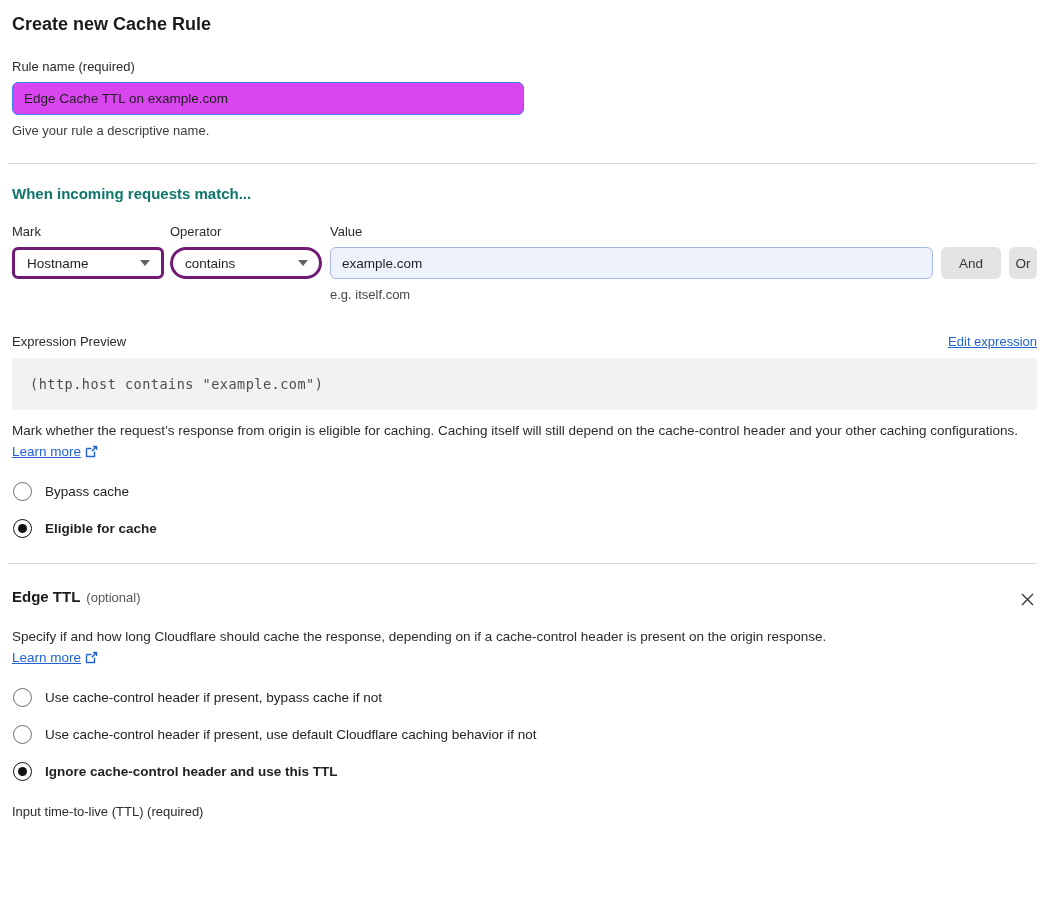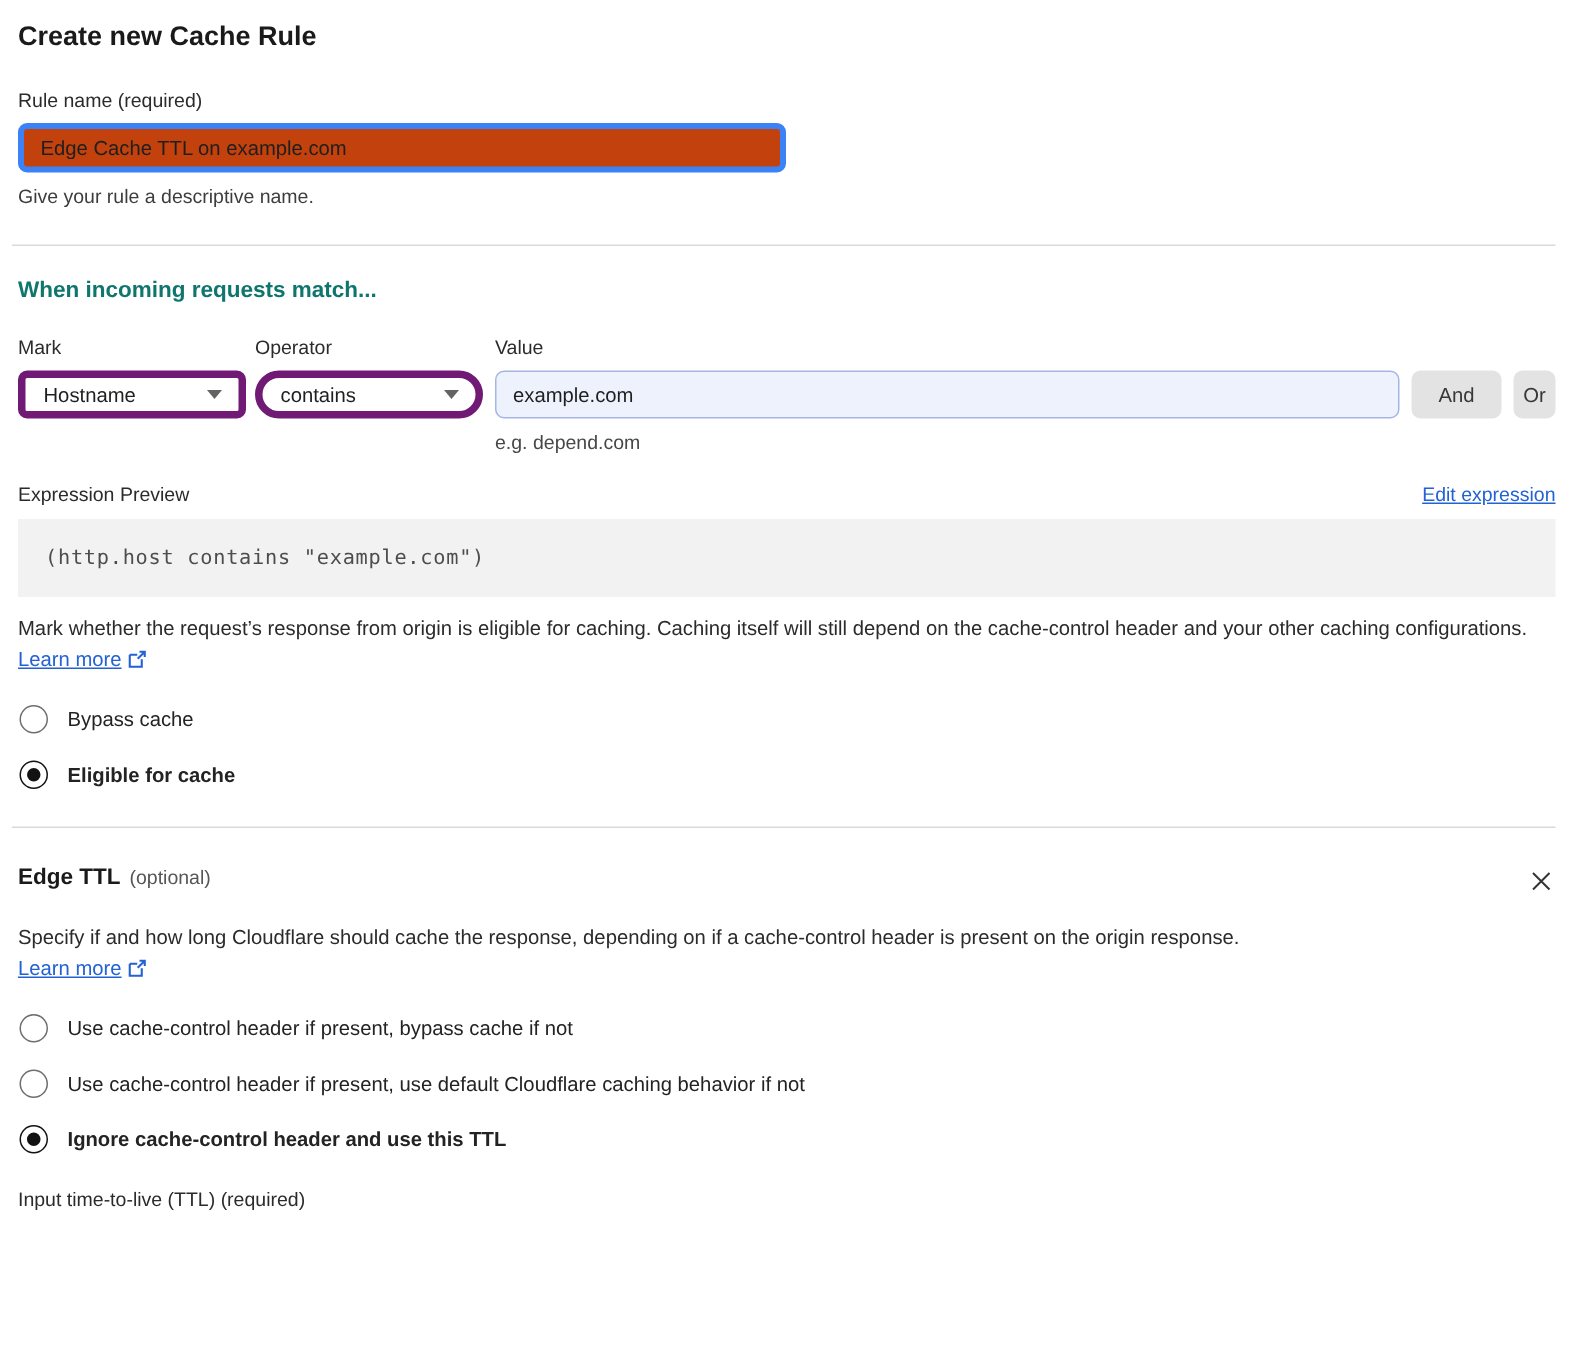--- a/index.html
+++ b/index.html
@@ -10,57 +10,57 @@
     color:#1f1f1f;
   }
   .container { padding:12px 21px 0 12px; }
 
   .page-title { font-size:18px; font-weight:700; margin:2px 0 0; color:#1a1a1a; }
 
   .field-label { font-size:13px; color:#2b2b2b; margin-top:24px; }
 
   .text-input {
     display:block; width:512px; height:33px; margin-top:8px;
-    border:4px solid #3b82f6; border-radius:6px; padding:0 11px;
+    border:1px solid #3b82f6; border-radius:6px; padding:0 11px;
     font-size:13.5px; font-family:"Liberation Sans",sans-serif; color:#1f1f1f;
-    outline:none; background:#c2410c;
+    outline:none; background:#d946ef;
   }
   .help-text { font-size:13px; color:#3d3d3d; margin-top:8px; }
 
   .divider { border:none; border-top:1px solid #d9d9d9; margin:25px 0 0 -4px; }
 
   .section-heading { font-size:15px; font-weight:700; margin:21px 0 0; color:#0f766e; }
 
   .match-labels { display:flex; font-size:13px; color:#2b2b2b; margin-top:22px; }
   .match-labels .col-field { width:158px; }
   .match-labels .col-operator { width:160px; }
 
   .match-row { display:flex; margin-top:8px; align-items:center; }
   .select-box {
-    height:32px; border:5px solid #701a75; border-radius:6px; background:#fff;
+    height:32px; border:3px solid #701a75; border-radius:6px; background:#fff;
     display:flex; align-items:center; justify-content:space-between;
     padding:0 11px 0 12px; font-size:13.5px; cursor:pointer;
   }
   .select-field { width:152px; margin-right:6px; }
   .select-operator { width:152px; margin-right:8px;border-radius:16px; }
   .caret { width:0; height:0; border-left:5px solid transparent; border-right:5px solid transparent; border-top:6px solid #636363; }
 
   .value-input {
     flex:1; height:32px; background:#edf2fc; border:1px solid #a5b6e4;
     border-radius:6px; padding:0 11px; font-size:13.5px;
     font-family:"Liberation Sans",sans-serif; color:#1f1f1f; outline:none;
   }
   .btn { background:#e3e3e3; border:none; border-radius:6px; height:32px;
     font-size:13.5px; color:#383838; font-family:"Liberation Sans",sans-serif; cursor:pointer; }
   .btn-and { width:60px; margin-left:8px; }
   .btn-or { width:28px; margin-left:8px; }
 
   .eg-help { font-size:13px; color:#474747; margin:8px 0 0 318px; }
 
-  .expr-row { display:flex; justify-content:space-between; align-items:baseline; margin-top:20px; font-size:13px; color:#2b2b2b; }
+  .expr-row { display:flex; justify-content:space-between; align-items:baseline; margin-top:32px; font-size:13px; color:#2b2b2b; }
   .link { color:#2262d3; text-decoration:underline; cursor:pointer; font-size:13px; }
 
   .code-block {
     background:#f2f2f2; margin-top:9px; padding:18px 18px;
     font-family:"DejaVu Sans Mono","Liberation Mono",monospace;
     font-size:13.5px; color:#4d4d4d; letter-spacing:.5px;
   }
 
   .then-heading { font-size:15px; font-weight:700; margin-top:26px; color:#1a1a1a; }
 
@@ -116,21 +116,21 @@
     </div>
     <div class="select-box select-operator">
       <span>contains</span>
       <span class="caret"></span>
     </div>
     <input class="value-input" type="text" value="example.com" style="">
     <button class="btn btn-and">And</button>
     <button class="btn btn-or">Or</button>
   </div>
 
-  <div class="eg-help">e.g. depend.com</div>
+  <div class="eg-help">e.g. itself.com</div>
 
   <div class="expr-row">
     <span>Expression Preview</span>
     <a class="link">Edit expression</a>
   </div>
   <div class="code-block">(http.host contains "example.com")</div>
 
 
 
   <p class="desc"><span>Mark whether the request’s response from origin is eligible for caching. Caching itself will still depend on the cache-control header and your other caching configurations.</span>

